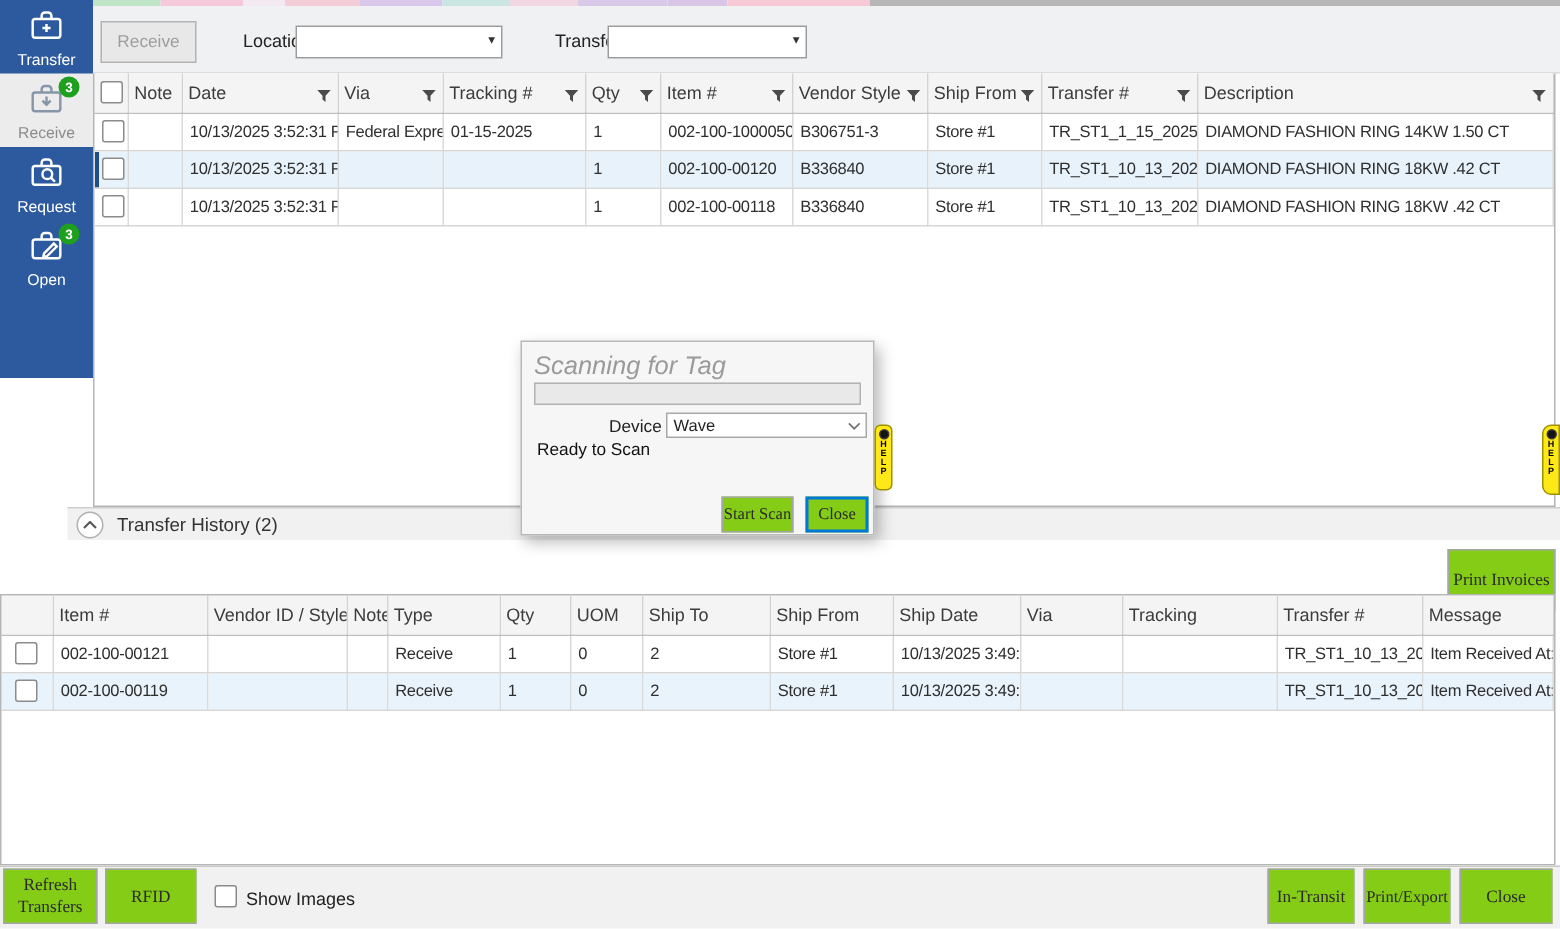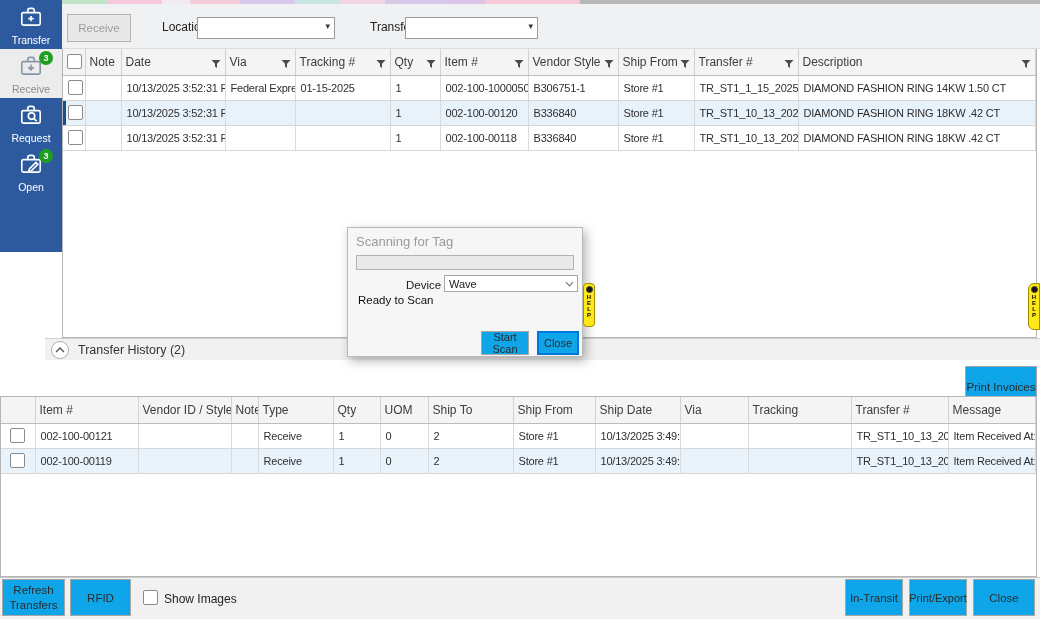--- a/index.html
+++ b/index.html
@@ -50,38 +50,38 @@
     border:1px solid #b5b5b5; border-top:none; }
   #history-grid { left:0; top:396px; width:1037px; height:181px; background:#fff; border:1px solid #b5b5b5; }
 
   
   #history-bar { left:0; top:338px; right:0; height:22px; background:#f1f1f1;
     border-top:1px solid #cfcfcf; display:flex; align-items:center;margin-left:45px; }
   #collapse-btn { width:18px; height:18px; border-radius:50%; border:1px solid #b0b0b0;
     background:#fff; margin-left:6px; display:flex; align-items:center; justify-content:center; }
   #history-title { margin-left:9px; font-size:12.5px; color:#333; }
 
-  .btn { background:#0ea5e9; border:1px solid #a6a6a6; color:#2b2b2b; font-size:11.5px;
-    display:flex; align-items:center; justify-content:center; text-align:center; }
+  .btn { background:#84cc16; border:1px solid #a6a6a6; color:#2b2b2b; font-size:11.5px;
+    display:flex; align-items:center; justify-content:center; text-align:center;font-family:Liberation Serif, serif; }
   #print-invoices-btn { left:965px; top:366px; width:72px; height:42px; }
 
   
   #footer { left:0; top:577px; right:0; height:42px; background:#f1f1f1; border-top:1px solid #c9c9c9; }
   #refresh-btn { left:2px; top:1px; width:63px; height:37px; line-height:1.25; padding:0 4px; }
   #rfid-btn { left:70px; top:1px; width:61px; height:37px; }
   #show-images-cb { left:143px; top:12px; }
   #show-images-lbl { left:164px; top:14px; font-size:12px; color:#222; }
   #intransit-btn { left:845px; top:1px; width:58px; height:37px; }
   #printexport-btn { left:909px; top:1px; width:58px; height:37px; font-size:11px; }
   #close-btn { left:973px; top:1px; width:62px; height:37px; }
 
   
   #scan-dialog { left:347px; top:227px; width:236px; height:130px; background:#f6f6f6;
     border:1px solid #b8b8b8; box-shadow:3px 4px 10px rgba(0,0,0,.3); z-index:10; }
-  #scan-dialog .title { position:absolute; left:8px; top:6px; font-size:13px; color:#9a9a9a; }
+  #scan-dialog .title { position:absolute; left:8px; top:6px; font-size:17px; color:#9a9a9a;font-style:italic; }
   #scan-input { position:absolute; left:8px; top:27px; width:218px; height:15px;
     background:#e9e9e9; border:1px solid #b2b2b2; }
   #device-label { position:absolute; left:58px; top:51px; font-size:11.5px; color:#222; }
   #device-combo { position:absolute; left:96px; top:47px; width:134px; height:17px;
     background:#fff; border:1px solid #a8a8a8; font-size:11px; padding:2px 4px; color:#222; }
   #device-combo svg { position:absolute; right:3px; top:5px; }
   #ready-label { position:absolute; left:10px; top:66px; font-size:11.5px; color:#111; }
   #start-scan-btn { position:absolute; left:133px; top:103px; width:48px; height:24px; font-size:11px; }
   #dlg-close-btn { position:absolute; left:189px; top:103px; width:42px; height:24px;
     font-size:11px; border:2px solid #0078d7; }
@@ -221,21 +221,21 @@
               </svg></span></th>
     </tr>
     <tr>
       <td class="cell-cb"><span class="cbx"></span></td>
       <td></td>
       <td>10/13/2025 3:52:31 PM</td>
       <td>Federal Express</td>
       <td>01-15-2025</td>
       <td>1</td>
       <td>002-100-1000050</td>
-      <td>B306751-1</td>
+      <td>B306751-3</td>
       <td>Store #1</td>
       <td>TR_ST1_1_15_2025_1</td>
       <td>DIAMOND FASHION RING 14KW 1.50 CT</td>
     </tr>
     <tr class="sel">
       <td class="cell-cb"><span class="cbx"></span></td>
       <td></td>
       <td>10/13/2025 3:52:31 PM</td>
       <td></td>
       <td></td>

